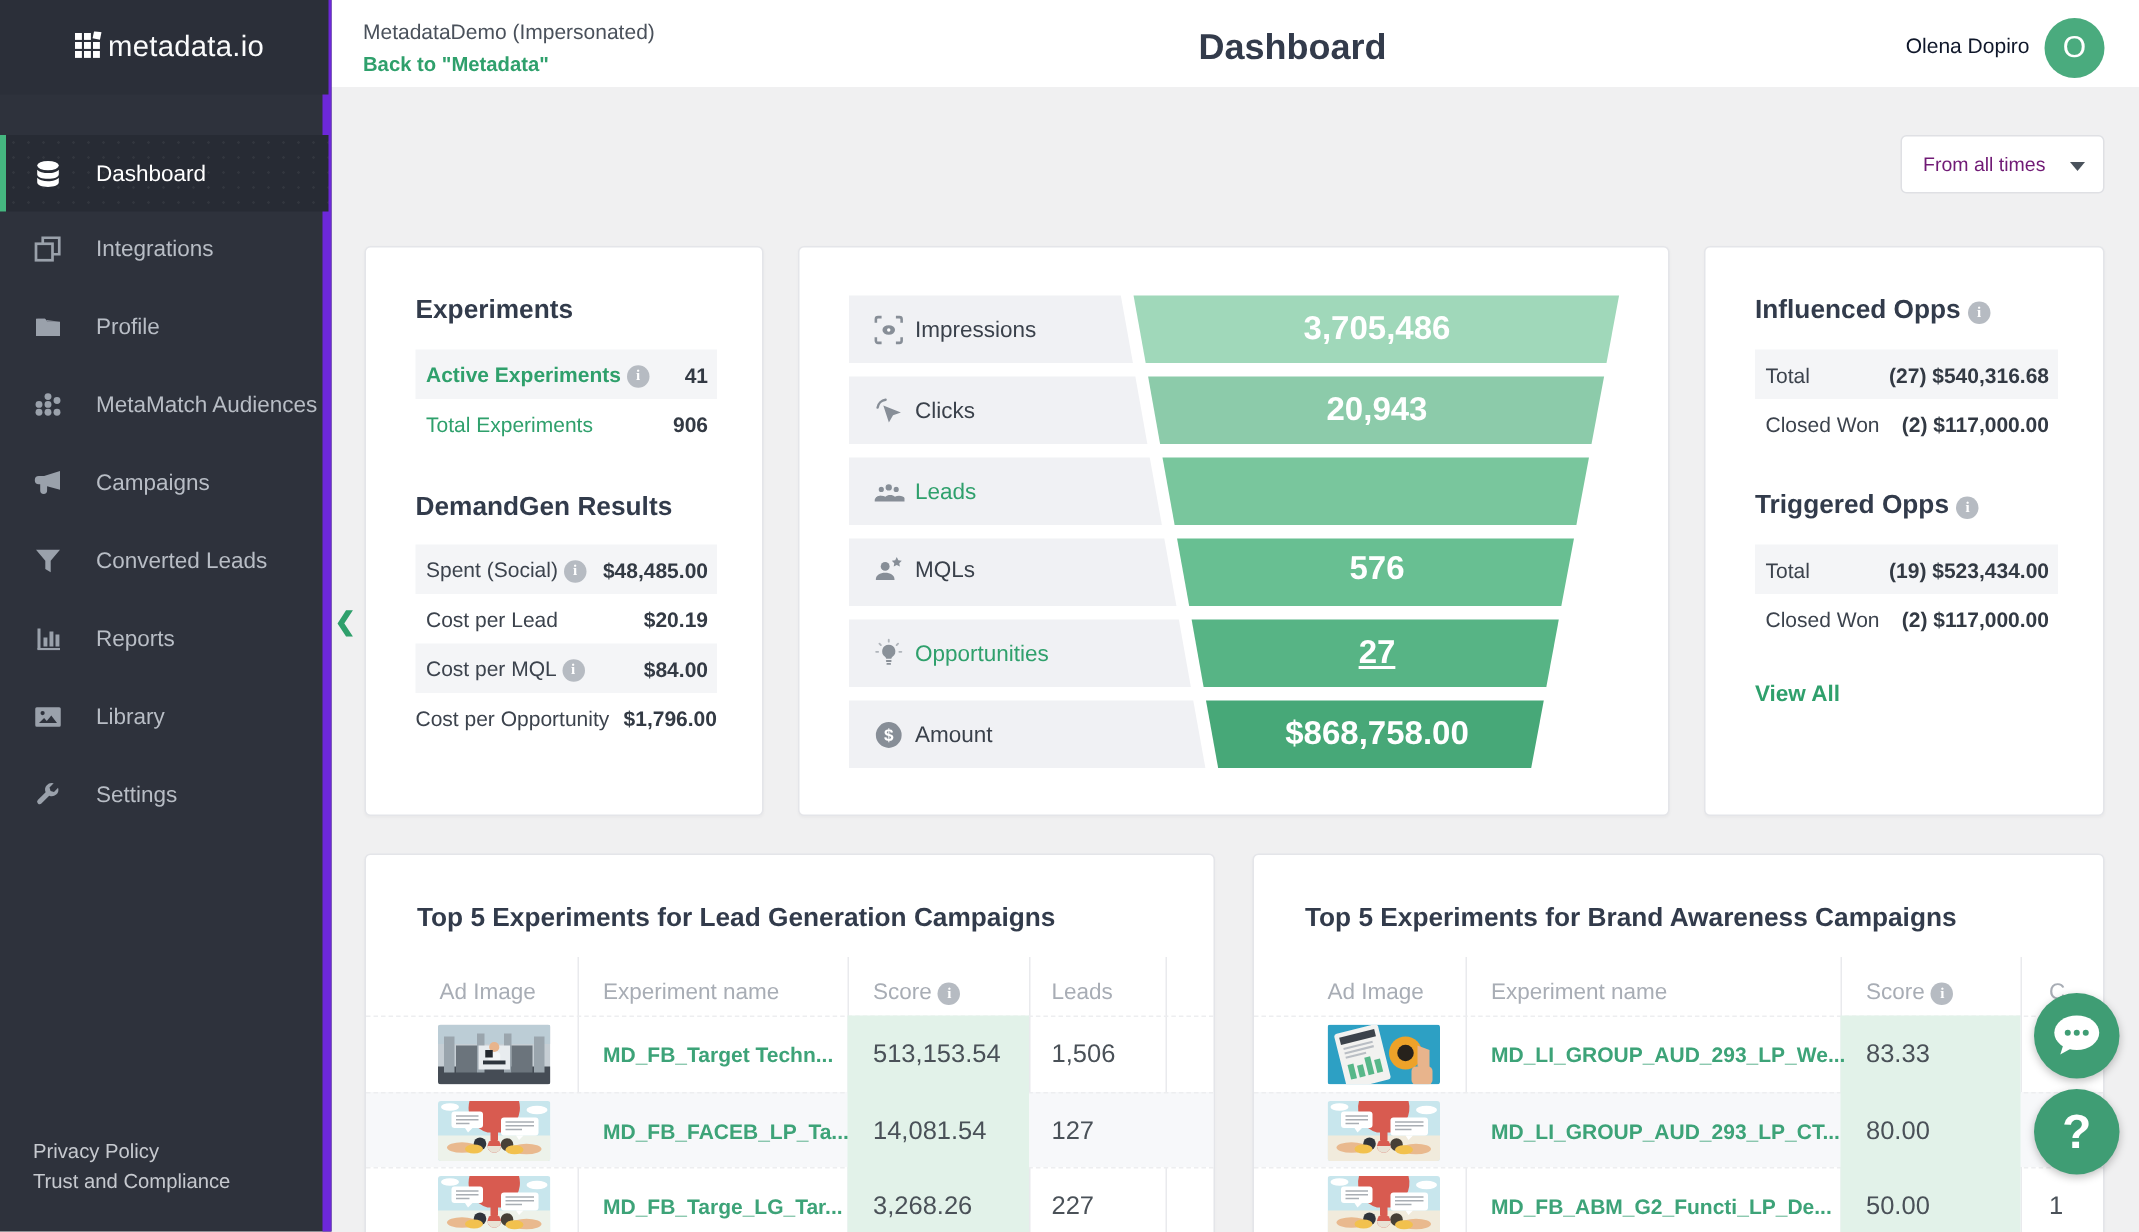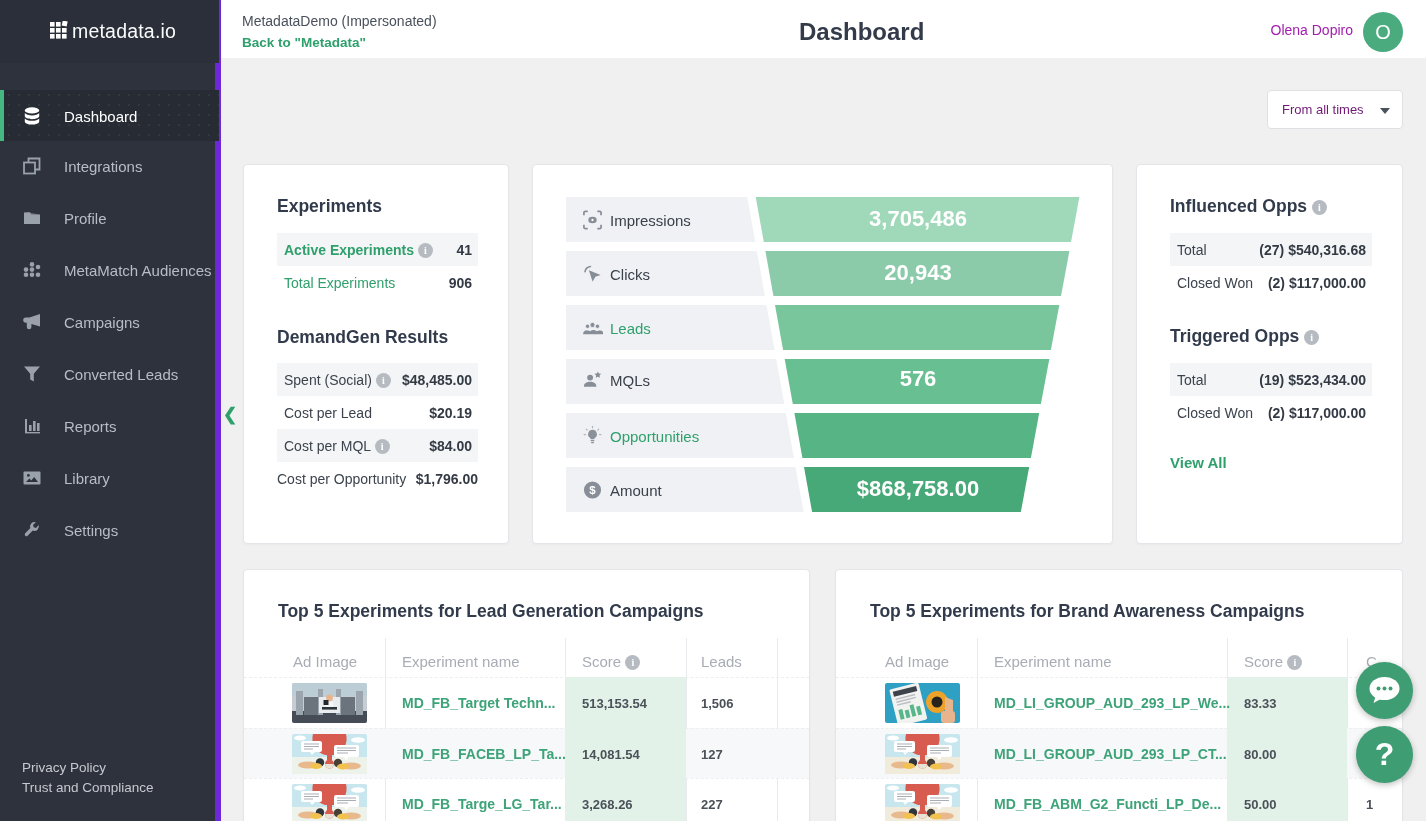--- a/index.html
+++ b/index.html
@@ -33,21 +33,21 @@
 .frow .fic{position:absolute;left:49px;top:50%;transform:translateY(-50%);width:21px;height:21px}
 .frow .ftx{position:absolute;left:77px;top:50%;transform:translateY(-50%);font-size:15px;font-weight:500;color:#3a414b}
 .fval{position:absolute;left:255px;width:260px;height:45px;text-align:center;font-size:22px;font-weight:bold;color:#fff;line-height:43px}
 
 .th{position:absolute;top:83px;font-size:15px;color:#a8adb5;white-space:nowrap}
 .vline{position:absolute;top:68px;width:1px;background:#e9eaed;height:500px}
 .trow{position:absolute;left:0;width:100%;height:50px;border-top:1px dashed #edeef0}
 .trow.alt{background:#f7f8fa}
 .adimg{position:absolute;top:5px;width:75px;height:40px;border-radius:2px;overflow:hidden;z-index:2}
 .ename{position:absolute;top:50%;transform:translateY(-50%);font-size:14px;font-weight:bold;color:#3da378;white-space:nowrap;z-index:2}
-.score{position:absolute;top:50%;transform:translateY(-50%);font-size:13px;color:#4a5158;font-weight:bold;z-index:2}
+.score{position:absolute;top:50%;transform:translateY(-50%);font-size:17px;color:#4a5158;font-weight:normal;z-index:2}
 .gcol{position:absolute;top:107px;height:500px;background:#e2f2e9;z-index:1}
 .fab{position:absolute;width:57px;height:57px;border-radius:50%;background:#3f9d74;box-shadow:0 2px 6px rgba(0,0,0,.25);z-index:20}
 </style>
 </head>
 <body>
 <div id="sidebar">
  <div id="logo">
   <svg class="abs" style="left:49px;top:21px" width="20" height="20" viewBox="0 0 20 20">
    <g fill="#fff">
     <rect x="1" y="1" width="4.6" height="4.6"></rect>
@@ -130,21 +130,21 @@
         <path d="M16.7 5.1a4.4 4.4 0 0 1-5.9 5.4l-5.2 5.2a1.7 1.7 0 0 1-2.4-2.4l5.2-5.2a4.4 4.4 0 0 1 5.4-5.9L11 5l.7 2.3L14 8z"></path>
       </svg>
   <div class="tx">Settings</div>
  </div>
  <div id="privacy">Privacy Policy<br>Trust and Compliance</div>
 </div>
 <div id="header">
  <div style="position:absolute;left:21px;top:13px;font-size:14px;color:#4a515b">MetadataDemo (Impersonated)</div>
  <div style="position:absolute;left:21px;top:35px;font-size:13.5px;font-weight:bold;color:#2fa06c">Back to "Metadata"</div>
  <div style="position:absolute;left:578px;top:18px;font-size:24px;font-weight:bold;color:#333b4b">Dashboard</div>
- <div style="position:absolute;right:73px;top:22px;font-size:14px;color:#a21caf">Olena Dopiro</div>
+ <div style="position:absolute;right:73px;top:22px;font-size:14px;color:#0f172a">Olena Dopiro</div>
  <div style="position:absolute;right:23px;top:12px;width:40px;height:40px;border-radius:50%;background:#4aab7e;color:#fff;font-size:20px;text-align:center;line-height:40px">O</div>
 </div>
 <div style="position:absolute;left:223px;top:404px;color:#2fa06c;font-size:17px;font-weight:bold;z-index:6">❮</div>
 <div id="select" style="position:absolute;left:1267px;top:90px;width:136px;height:39px;background:#fff;border:1px solid #dfe0e4;border-radius:4px">
  <div style="position:absolute;left:14px;top:11px;font-size:13px;color:#701a75">From all times</div>
  <div style="position:absolute;right:12px;top:17px;width:0;height:0;border-left:5px solid transparent;border-right:5px solid transparent;border-top:6px solid #4a525c"></div>
 </div>
 
 <div class="card" style="left:243px;top:164px;width:266px;height:380px">
  <div class="h2" style="position:absolute;left:33px;top:31px">Experiments</div>
@@ -237,20 +237,21 @@
  <div class="frow" style="top:302px">
   <svg class="fic" viewBox="0 0 22 22">
         <circle cx="11" cy="11" r="9" fill="#878e97"></circle>
         <text x="11" y="15.2" font-size="12" font-weight="bold" fill="#fff" text-anchor="middle" font-family="Liberation Sans,sans-serif">$</text>
       </svg>
   <span class="ftx">Amount</span>
     </div>
  <div class="fval" style="top:32px">3,705,486</div>
  <div class="fval" style="top:86px">20,943</div>
  <div class="fval" style="top:192px">576</div>
+ <div class="fval" style="top:248px"><span style="text-decoration:underline">27</span></div>
  <div class="fval" style="top:302px">$868,758.00</div>
 </div>
 
 <div class="card" style="left:1136px;top:164px;width:267px;height:380px">
  <div class="h2" style="position:absolute;left:33px;top:31px">Influenced Opps <span class="info">i</span></div>
  <div class="krow grow" style="top:68px;width:202px">
       <span class="lab">Total</span>
       <span class="val">(27) $540,316.68</span>
     </div>
  <div class="krow" style="top:101px;width:202px">

